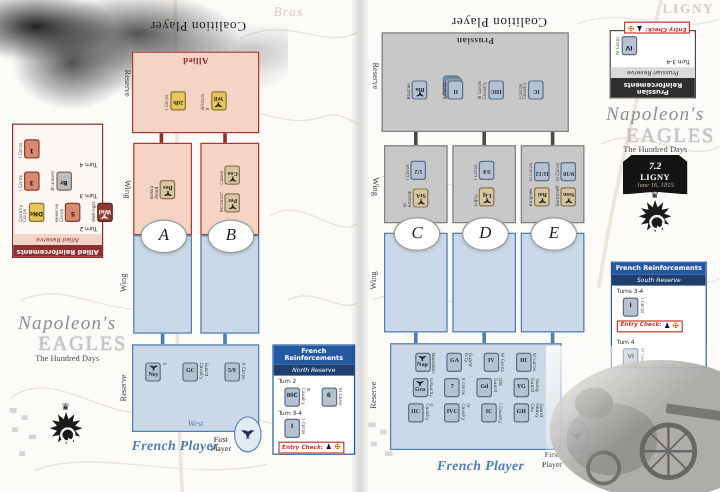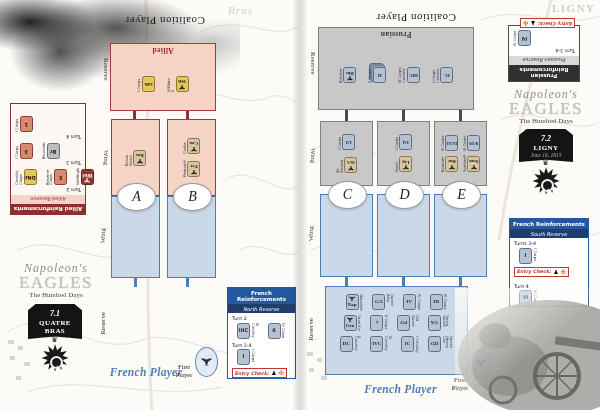--- a/index.html
+++ b/index.html
@@ -54,22 +54,22 @@
   .stack{box-shadow:1.5px 1.5px 0 0 #93a0b0,1.6px 1.6px 0 .8px #5a6e88,3px 3px 0 0 #93a0b0,3.2px 3.2px 0 .8px #5a6e88;}
   .dirlabel{position:absolute;bottom:2px;left:0;right:0;text-align:center;font-style:italic;
             font-size:7px;color:#4d7eb4;}
   .fr-player{position:absolute;font-style:italic;font-weight:bold;font-size:11.5px;color:#4d7eb4;
              text-align:center;letter-spacing:.3px;}
   .first-player{position:absolute;font-size:6.5px;color:#1b1b1b;text-align:center;line-height:1.2;}
   .badge{position:absolute;border:1.5px solid #5b86b8;border-radius:50%;background:#e3eaf4;
          display:flex;align-items:center;justify-content:center;box-sizing:border-box;}
   .badge svg{width:13px;height:10px;color:#23324a;}
   .logo{position:absolute;text-align:center;}
-  .logo .script{font-style:italic;font-size:12px;color:#8f8f8f;letter-spacing:1px;line-height:1;}
-  .logo .big{font-size:17px;color:#c6c5c3;letter-spacing:1.5px;line-height:1;text-shadow:0 0 1px #a9a8a5;}
+  .logo .script{font-style:italic;font-size:16px;color:#8f8f8f;letter-spacing:1px;line-height:1;}
+  .logo .big{font-size:17px;color:#c6c5c3;letter-spacing:1.5px;line-height:1;text-shadow:0 0 1px #a9a8a5;text-align:right;}
   .logo .sub{font-size:7px;color:#4a4a4a;line-height:1.2;}
   .ribbon{position:absolute;background:#141414;color:#fff;text-align:center;box-sizing:border-box;
           clip-path:polygon(0 18%,14% 0,86% 0,100% 18%,100% 100%,50% 93%,0 100%);padding-top:5px;}
   .ribbon .num{font-style:italic;font-size:8px;line-height:1.2;font-weight:bold;}
   .ribbon .nm{font-size:7px;font-weight:bold;letter-spacing:.4px;line-height:1.25;}
   .ribbon .dt{font-size:5.5px;color:#bfae9e;font-style:italic;line-height:1.3;}
   .medal{position:absolute;text-align:center;}
   .medal .star{font-family:"DejaVu Sans",sans-serif;font-size:36px;color:#1a1a1a;line-height:1;display:block;}
   .medal .ring{position:absolute;left:50%;top:15px;width:9px;height:9px;margin-left:-5.5px;
                border:2px solid #f6f4f0;border-radius:50%;}
@@ -211,38 +211,59 @@
 <div class="oval" style="left:117px;top:183px">
   <span class="ovletter">A</span>
 </div>
 <div class="oval" style="left:173px;top:183px">
   <span class="ovletter">B</span>
 </div>
 
 <div class="conn blue" style="left:134px;top:278px;height:9px"></div>
 <div class="conn blue" style="left:186px;top:278px;height:9px"></div>
 
+<div class="zone blue" style="left:110px;top:287px;width:106px;height:73px">
+  <div class="crow" style="margin-top:14px;gap:13px">
+        <div class="cwrap">
+          <div class="counter c-blue">
+            <svg class="eagle" viewBox="0 0 20 14">
+              <use href="#eagle-sym" xlink:href="#eagle-sym"></use>
+            </svg>
+            <span class="ctext">Ney</span>
+          </div>
+          <span class="cside">II</span>
+        </div>
+        <div class="cwrap">
+          <div class="counter c-blue">
+            <span class="ctext">GC</span>
+          </div>
+          <span class="cside">Guard Cavalry</span>
+        </div>
+        <div class="cwrap">
+          <div class="counter c-blue">
+            <span class="ctext">5/9</span>
+          </div>
+          <span class="cside">II Corps</span>
+        </div>
+      </div>
+  <div class="dirlabel">West</div>
+</div>
 
 <div class="fr-player" style="left:94px;top:366px;width:104px">French Player</div>
 <div class="first-player" style="left:170px;top:363px;width:28px">First Player</div>
 <div class="badge" style="left:195px;top:347px;width:23px;height:30px">
   <svg viewBox="0 0 20 14">
         <use href="#eagle-sym" xlink:href="#eagle-sym"></use>
       </svg>
 </div>
 
 <div class="logo" style="left:6px;top:262px;width:100px">
   <div class="script">Napoleon's</div>
   <div class="big">EAGLES</div>
   <div class="sub">The Hundred Days</div>
-</div>
-<div class="ribbon" style="left:28px;top:304px;width:54px;height:35px">
-  <div class="num">7.1</div>
-  <div class="nm">QUATRE BRAS</div>
-  <div class="dt">June 16, 1815</div>
 </div>
 <div class="medal" style="left:36px;top:341px;width:38px;height:42px">
   <span class="crown">♛</span>
   <span class="star">✹</span>
   <span class="ring"></span>
 </div>
 
 <div class="panel redline rot" style="left:10px;top:103px;width:76px;height:112px;display:flex;flex-direction:column">
   <div class="phead red">Allied Reinforcements</div>
   <div class="psub pnk">Allied Reserve</div>

